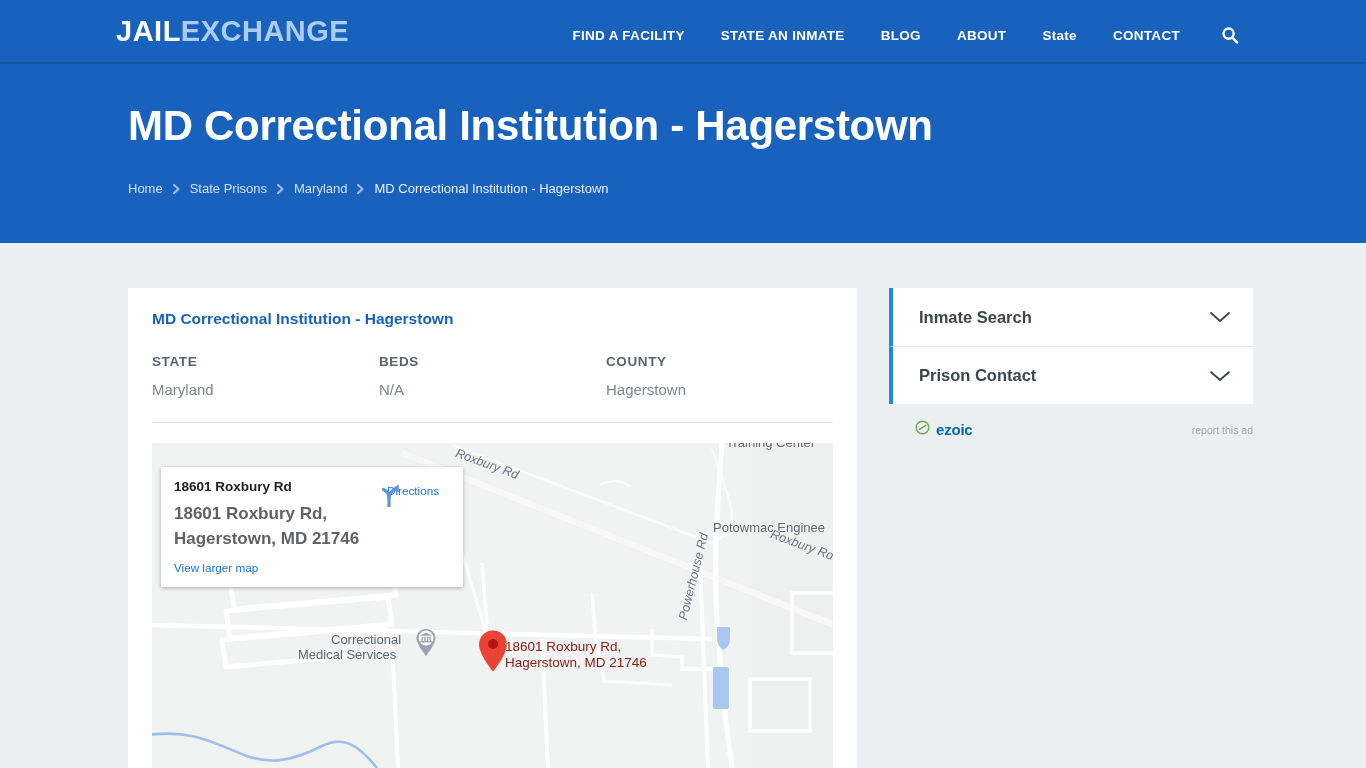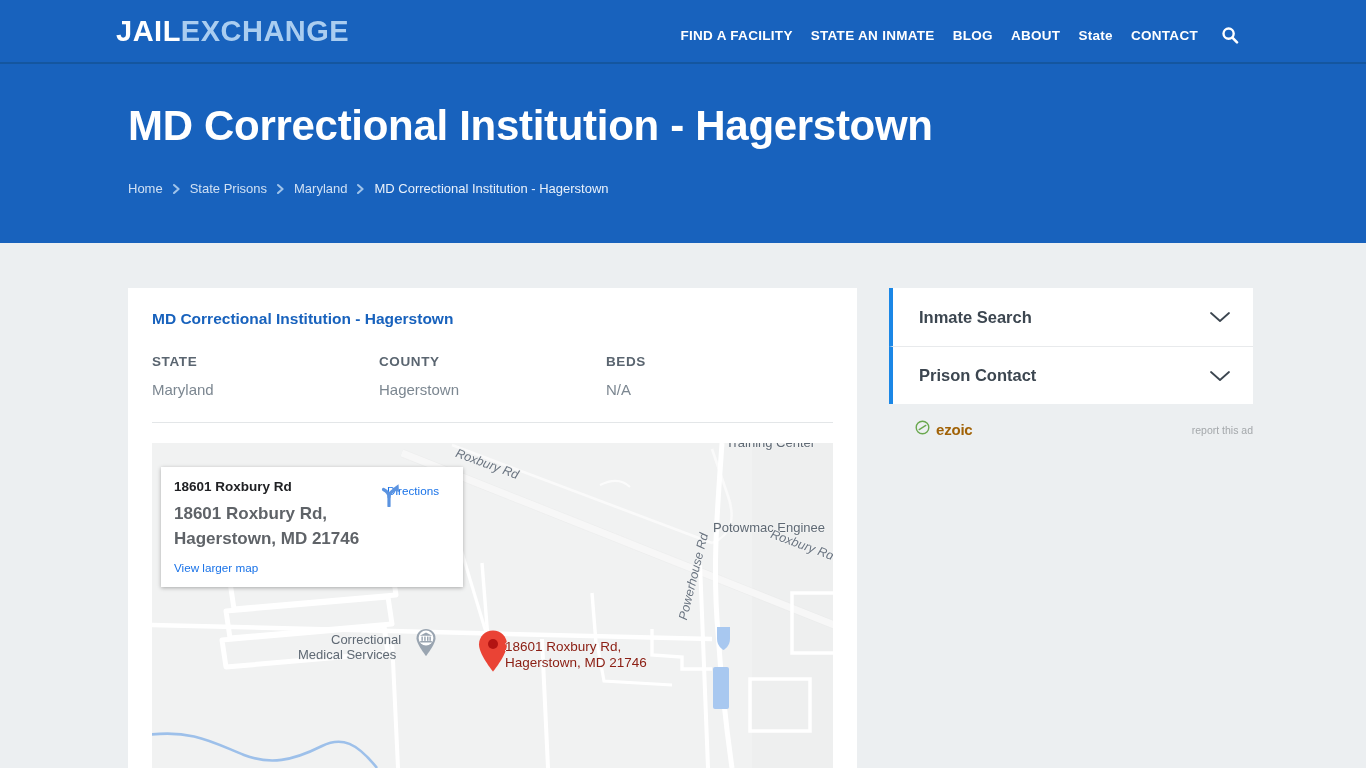--- a/index.html
+++ b/index.html
@@ -32,21 +32,21 @@
     white-space: nowrap;
   }
   .logo .jail { color: #ffffff; }
   .logo .exchange { color: #aacdf0; }
 
   .nav-links {
     margin-left: auto;
     margin-right: 126px;
     display: flex;
     align-items: center;
-    gap: 18px;
+    gap: 36px;
     margin-top: 8px;
   }
   .nav-link {
     color: #ffffff;
     font-size: 13.5px;
     font-weight: bold;
     letter-spacing: 0.3px;
     text-decoration: none;
     white-space: nowrap;
   }
@@ -240,21 +240,21 @@
     align-items: center;
     padding-left: 26px;
     padding-right: 0px;
   }
   .ezoic {
     display: flex;
     align-items: center;
     gap: 6px;
   }
   .ezoic-text {
-    color: #a16207;
+    color: #0369a1;
     font-size: 15px;
     font-weight: bold;
     letter-spacing: -0.2px;
   }
   .report-ad {
     margin-left: auto;
     color: #a4a8ab;
     font-size: 10.5px;
     text-decoration: none;
     margin-right: 0px;
@@ -314,26 +314,26 @@
 
   <div class="main-card">
     <div class="facility-name">MD Correctional Institution - Hagerstown</div>
 
     <div class="facts">
       <div class="fact">
         <div class="fact-label">STATE</div>
         <div class="fact-value">Maryland</div>
       </div>
       <div class="fact">
+        <div class="fact-label">BEDS</div>
+        <div class="fact-value">N/A</div>
+      </div>
+      <div class="fact">
         <div class="fact-label">COUNTY</div>
         <div class="fact-value">Hagerstown</div>
-      </div>
-      <div class="fact">
-        <div class="fact-label">BEDS</div>
-        <div class="fact-value">N/A</div>
       </div>
     </div>
 
     <div class="divider"></div>
 
     <div class="map">
 
       <svg width="681" height="325" viewBox="0 0 681 325">
         <rect x="0" y="0" width="681" height="325" fill="#f1f2f2"></rect>
 

